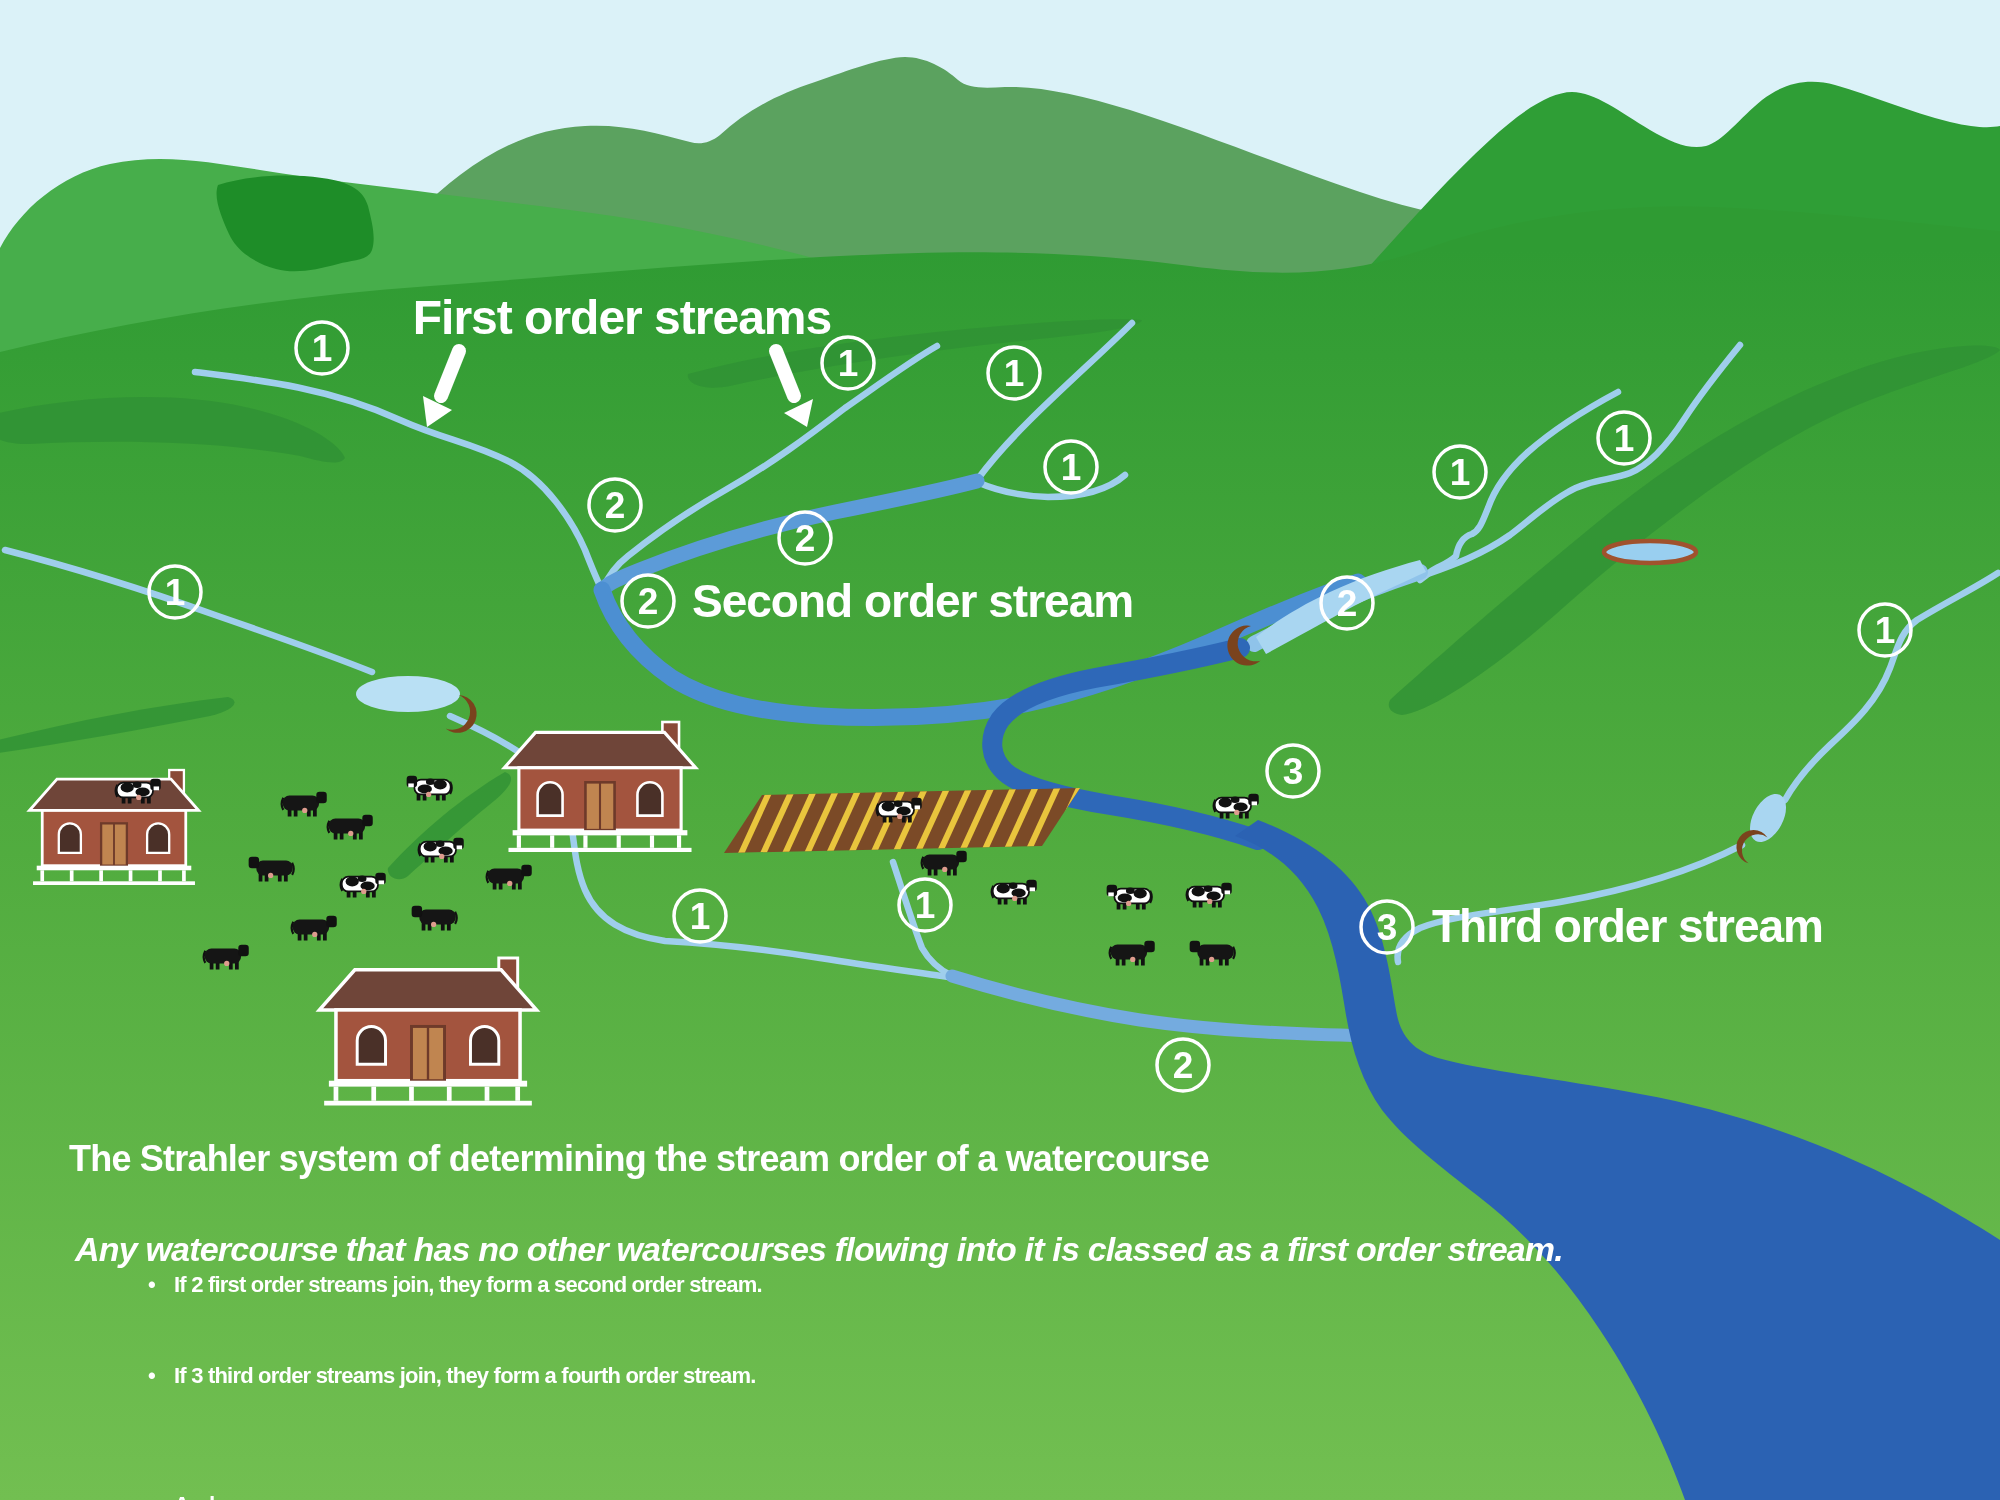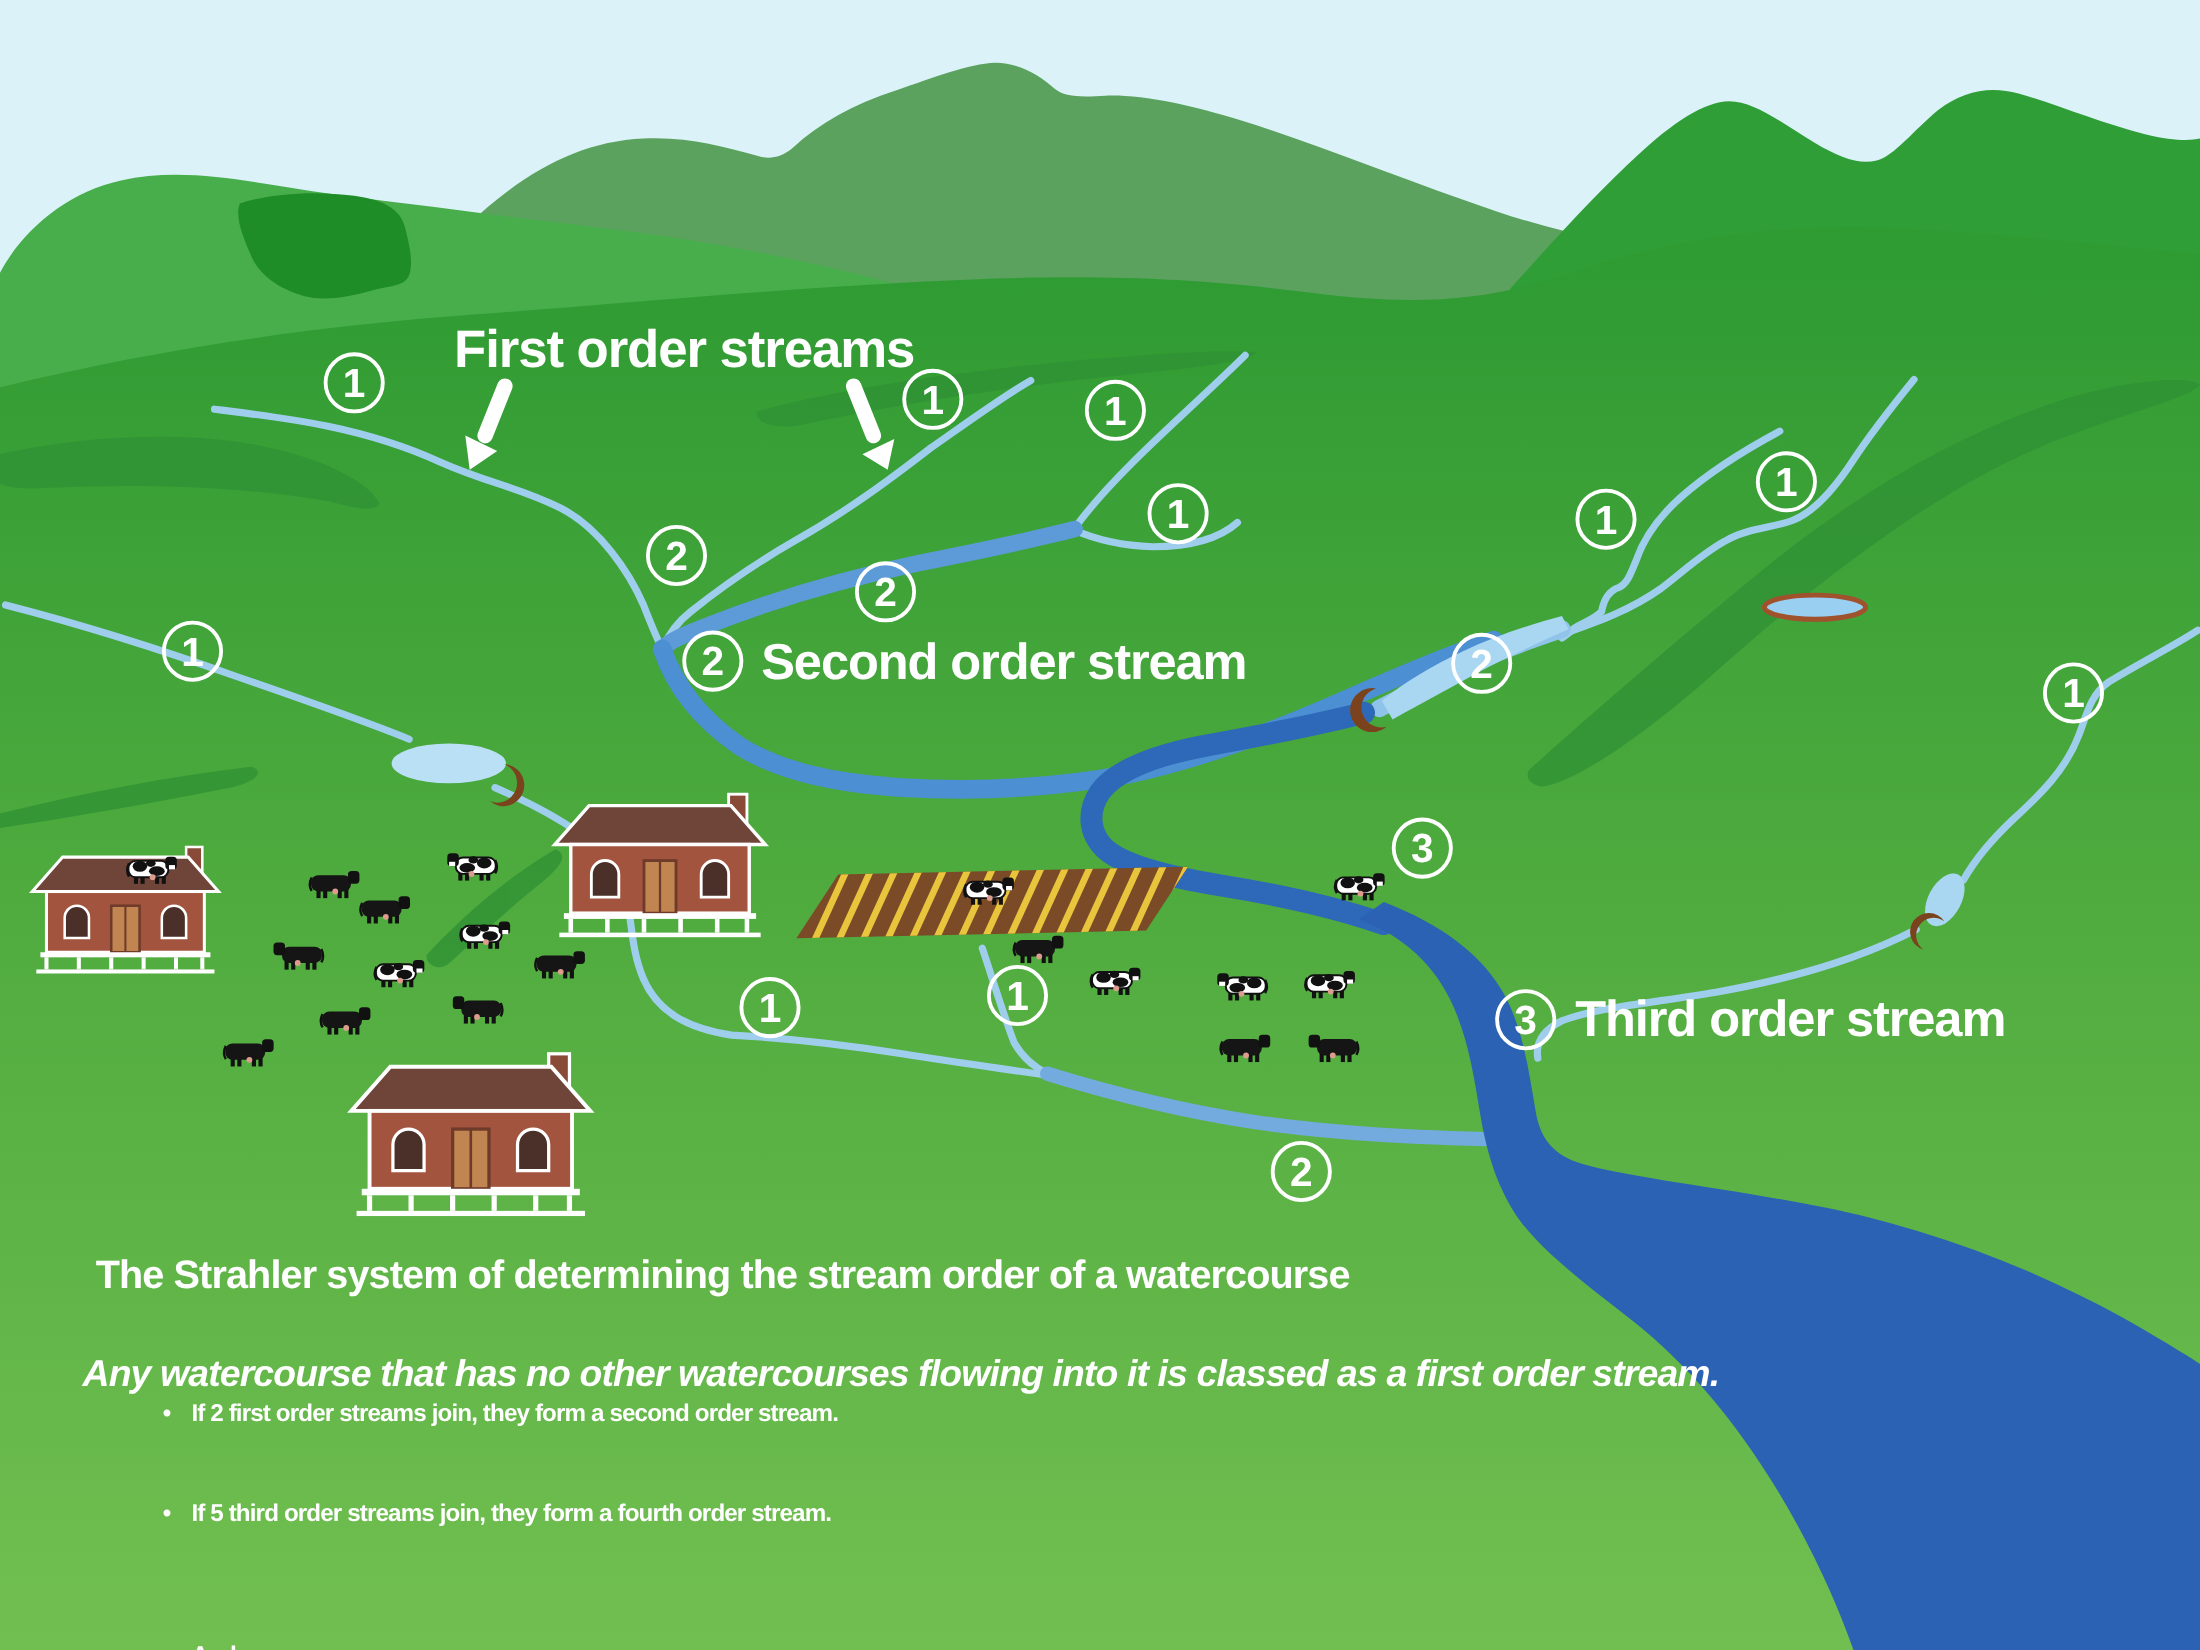--- a/index.html
+++ b/index.html
@@ -254,18 +254,18 @@
     <text class="svg-label" style="font-size:46px" y="617" x="692">Second order stream</text>
   </g>
 
   <g>
     <circle class="marker-circle" cx="1387" cy="927" r="26"></circle>
     <text class="marker-num" x="1387" y="940">3</text>
     <text class="svg-label" style="font-size:46px" y="942" x="1432">Third order stream</text>
   </g>
 </svg>
 
-<div class="textblock tb-title" style="left:87px;top:1138px">The Strahler system of determining the stream order of a watercourse</div>
+<div class="textblock tb-title" style="left:69px;top:1138px">The Strahler system of determining the stream order of a watercourse</div>
 <div class="textblock tb-line" style="left:75px;top:1230px">Any watercourse that has no other watercourses flowing into it is classed as a first order stream.</div>
 <div class="textblock tb-bullet" style="left:148px;top:1272px"><span class="bullet-dot">•</span><span>If 2 first order streams join, they form a second order stream.</span></div>
-<div class="textblock tb-bullet" style="left:148px;top:1363px"><span class="bullet-dot">•</span><span>If 5 third order streams join, they form a fourth order stream.</span></div>
+<div class="textblock tb-bullet" style="left:148px;top:1363px"><span class="bullet-dot">•</span><span>If 3 third order streams join, they form a fourth order stream.</span></div>
 <div class="textblock tb-bullet" style="left:148px;top:1492px"><span class="bullet-dot">•</span><span>And so on.</span></div>
 </div>
 
 </body></html>

